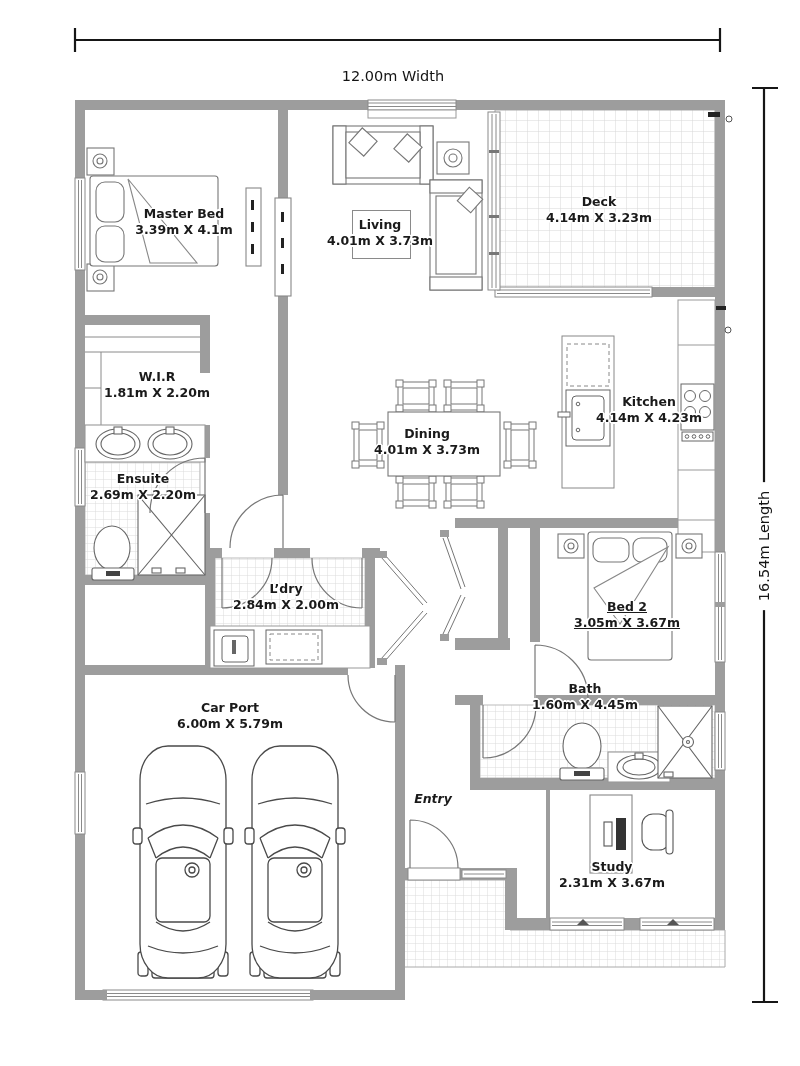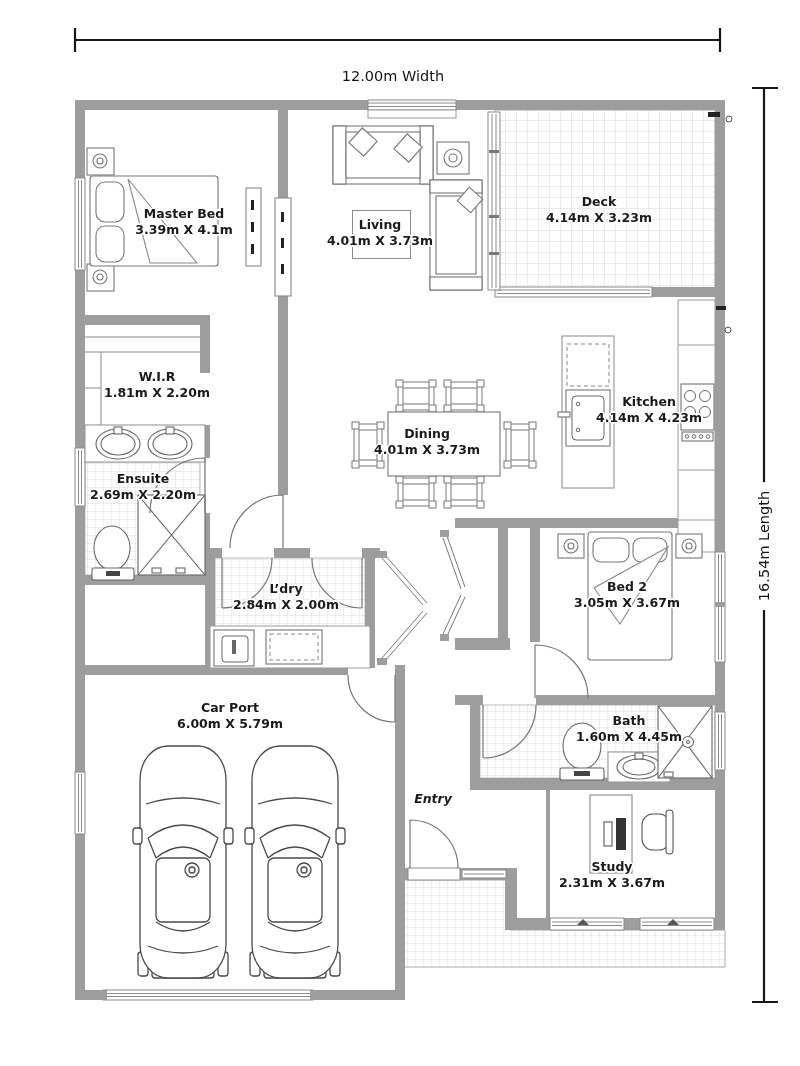--- a/index.html
+++ b/index.html
@@ -347,29 +347,29 @@
   <div>4.01m X 3.73m</div>
 </div>
 <div class="room-label" style="left:637px;top:394px;margin-left:12px;">
   <div>Kitchen</div>
   <div>4.14m X 4.23m</div>
 </div>
 <div class="room-label" style="left:286px;top:581px;">
   <div>L’dry</div>
   <div>2.84m X 2.00m</div>
 </div>
-<div class="room-label" style="left:627px;top:579px;">
+<div class="room-label" style="left:627px;top:599px;text-decoration:underline;">
   <div>Bed 2</div>
   <div>3.05m X 3.67m</div>
 </div>
 <div class="room-label" style="left:230px;top:700px;">
   <div>Car Port</div>
   <div>6.00m X 5.79m</div>
 </div>
-<div class="room-label" style="left:585px;top:713px;margin-left:44px;">
+<div class="room-label" style="left:585px;top:681px;">
   <div>Bath</div>
   <div>1.60m X 4.45m</div>
 </div>
 <div class="room-label" style="left:433px;top:791px;font-style:italic;">
   <div>Entry</div>
 </div>
 <div class="room-label" style="left:612px;top:859px;">
   <div>Study</div>
   <div>2.31m X 3.67m</div>
 </div>

